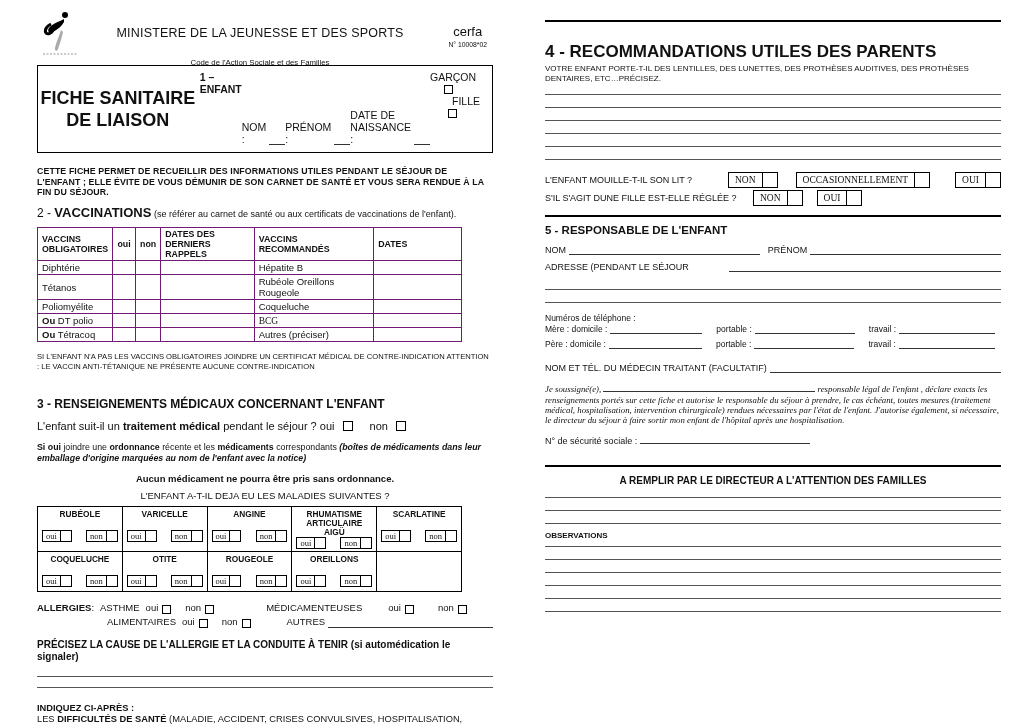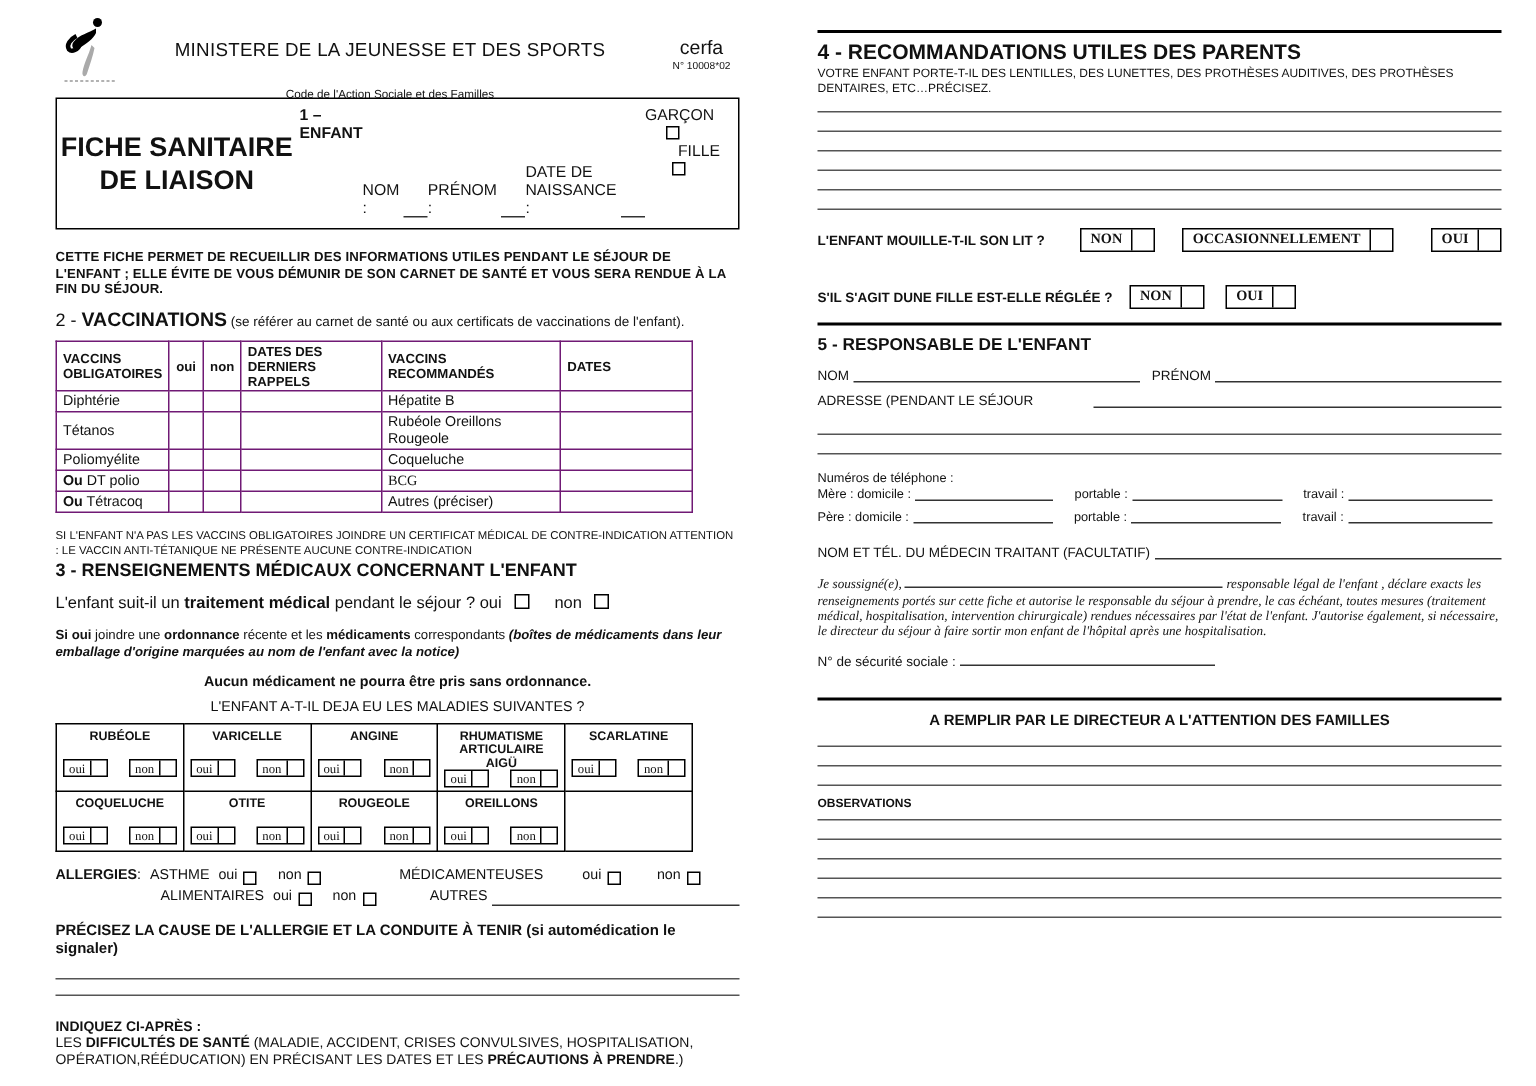--- a/index.html
+++ b/index.html
@@ -40,21 +40,21 @@
   .vtable { border-collapse:collapse; width:425px; margin-top:7px; }
   .vtable th, .vtable td { border:1px solid #701a75; padding:1px 4px; text-align:left; vertical-align:middle; }
   .vtable th { font-size:8.8px; height:25px; }
   .vtable td { font-size:9.5px; height:11px; }
   .vtable .c { text-align:center; }
   .small-sans { font-size:7.4px; }
   .serif-sm { font-family:"Liberation Serif", serif; font-size:8.5px; }
 
   .vnote { margin-top:10px; font-size:7.6px; line-height:1.25; }
 
-  .sec3h { margin-top:2px; font-weight:bold; font-size:12px; }
+  .sec3h { margin-top:26px; font-weight:bold; font-size:12px; }
   .treatq { margin-top:9px; font-size:11px; }
   .sioui { margin-top:10px; font-size:8.8px; line-height:1.22; }
   .center1 { margin-top:9px; text-align:center; font-weight:bold; font-size:9.5px; }
   .center2 { margin-top:6px; text-align:center; font-size:9.5px; }
 
   .mtable { border-collapse:collapse; width:425px; table-layout:fixed; margin-top:5px; }
   .mtable td { border:1px solid #000; height:40px; padding:3px 3px 2px; vertical-align:top; }
   .mname { font-weight:bold; font-size:8.3px; text-align:center; line-height:1.12; min-height:18px; }
   .ouinon { display:flex; justify-content:space-between; padding:0 1px; margin-top:2px; }
   .mini { display:inline-flex; border:1px solid #000; font-family:"Liberation Serif", serif;
@@ -65,23 +65,23 @@
   .alg { margin-top:9px; font-size:9.5px; }
   .alg-row { display:flex; align-items:flex-end; line-height:13px; }
   .gap6 { display:inline-block; width:6px; } .gap14 { display:inline-block; width:14px; }
   .precisez { margin-top:11px; font-weight:bold; font-size:10px; line-height:1.2; }
   .blank { border-bottom:1px solid #555; height:1px; }
   .indiquez { margin-top:15px; font-size:9.3px; line-height:1.18; }
 
   .thick { border-top:2px solid #000; }
 
   
-  .sec4h { margin-top:4px; font-weight:bold; font-size:14px; }
+  .sec4h { margin-top:20px; font-weight:bold; font-size:17px; }
   .sec4sub { margin-top:2px; font-size:8px; line-height:1.2; }
-  .qrow { display:flex; align-items:center; font-size:9px;font-weight:bold; }
+  .qrow { display:flex; align-items:center; font-size:9px; }
   .optbox { display:inline-flex; align-items:stretch; border:1px solid #000; height:16px;
     font-family:"Liberation Serif", serif; font-size:9.5px; background:#fff; }
   .optbox .ol { padding:2px 6px; display:flex; align-items:center; }
   .optbox .os { width:15px; border-left:1px solid #000; }
   .sec5h { margin-top:7px; font-weight:bold; font-size:11.5px; }
   .lab9 { font-size:9px; }
   .lab85 { font-size:8.5px; }
   .decl { margin-top:10px; font-family:"Liberation Serif", serif; font-style:italic;
     font-size:8.8px; line-height:1.18; }
   .dirhead { margin-top:8px; text-align:center; font-weight:bold; font-size:10px; line-height:1.18; }
@@ -427,21 +427,21 @@
       <span class="optbox" style="margin-left:18px;">
           <span class="ol">OCCASIONNELLEMENT</span>
           <span class="os"></span>
         </span>
       <span class="optbox" style="margin-left:25px;">
           <span class="ol">OUI</span>
           <span class="os"></span>
         </span>
     </div>
 
-    <div class="qrow" style="margin-top:22px;">
+    <div class="qrow" style="margin-top:2px;">
       <span style="width:208px;">S'IL S'AGIT DUNE FILLE EST-ELLE RÉGLÉE ?</span>
       <span class="optbox">
           <span class="ol">NON</span>
           <span class="os"></span>
         </span>
       <span class="optbox" style="margin-left:14px;">
           <span class="ol">OUI</span>
           <span class="os"></span>
         </span>
     </div>

